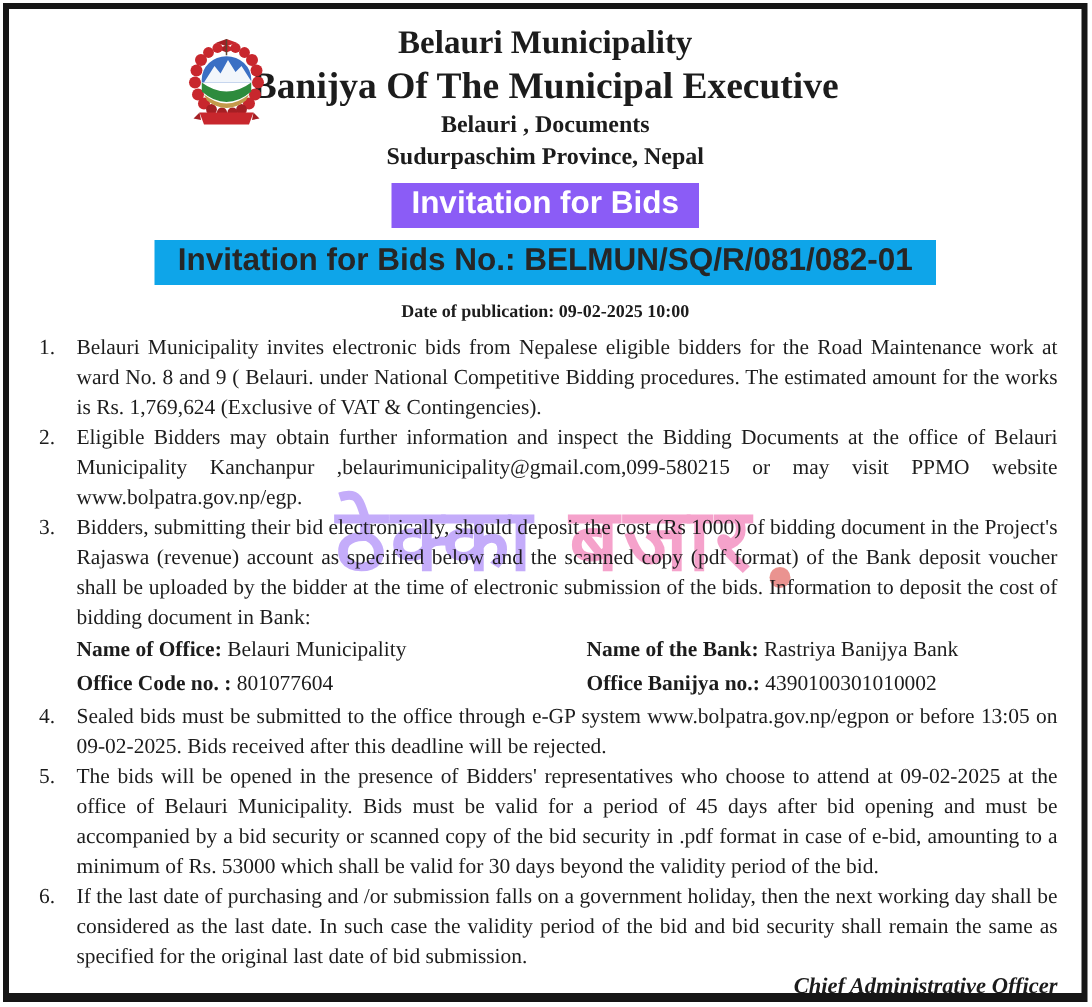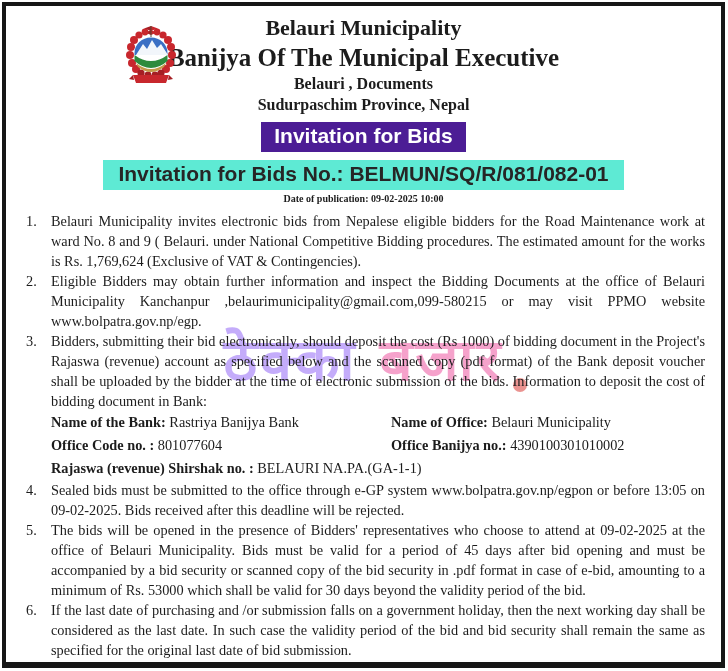--- a/index.html
+++ b/index.html
@@ -30,31 +30,31 @@
   }
 
   
   .logo { position:absolute; left:116px; top:10px; width:58px; height:62px; }
   .hdr-municipality { text-align:center; font-weight:bold; font-size:22px; margin-top:9px; }
   .hdr-office { text-align:center; font-weight:bold; font-size:25px; margin-top:3px; }
   .hdr-addr { text-align:center; font-weight:bold; font-size:16px; margin-top:3px; }
 
   .banner-black {
     display:block; width:fit-content; margin:8px auto 0;
-    background:#4c1d95; color:#ffffff;
+    background:#8b5cf6; color:#ffffff;
     font-family:"Liberation Sans", sans-serif; font-weight:bold; font-size:21px;
     padding:2px 13px 4px;
   }
   .banner-gray {
     display:block; width:fit-content; margin:8px auto 0;
-    background:#5eead4; color:#262626;
+    background:#0ea5e9; color:#262626;
     font-family:"Liberation Sans", sans-serif; font-weight:bold; font-size:21px;
     padding:2px 15px 4px;
   }
-  .pub-date { text-align:center; font-weight:bold; font-size:10px; margin-top:3px; }
+  .pub-date { text-align:center; font-weight:bold; font-size:12px; margin-top:10px; }
 
   
   ol.terms {
     list-style:none; margin:7px 16px 0 20px; padding:0;
     font-size:14.3px; line-height:20px;
   }
   li.term { position:relative; padding-left:25px; text-align:justify; }
   li.term .num { position:absolute; left:0; top:0; }
 
   .bank-grid {
@@ -138,38 +138,34 @@
       </li>
       <li class="term">
         <span class="num">2.</span>
         <span>Eligible Bidders may obtain further information and inspect the Bidding Documents at the office of Belauri Municipality Kanchanpur ,belaurimunicipality@gmail.com,099-580215 or may visit PPMO website www.bolpatra.gov.np/egp.</span>
       </li>
       <li class="term">
         <span class="num">3.</span>
         <span>Bidders, submitting their bid electronically, should deposit the cost (Rs 1000) of bidding document in the Project's Rajaswa (revenue) account as specified below and the scanned copy (pdf format) of the Bank deposit voucher shall be uploaded by the bidder at the time of electronic submission of the bids. Information to deposit the cost of bidding document in Bank:</span>
         <div class="bank-grid">
           <div class="bank-cell">
+            <b>Name of Office:</b>
+            <span>Belauri Municipality</span>
+          </div>
+          <div class="bank-cell">
             <b>Name of the Bank:</b>
             <span>Rastriya Banijya Bank</span>
-          </div>
-          <div class="bank-cell">
-            <b>Name of Office:</b>
-            <span>Belauri Municipality</span>
           </div>
           <div class="bank-cell">
             <b>Office Code no. :</b>
             <span>801077604</span>
           </div>
           <div class="bank-cell">
             <b>Office Banijya no.:</b>
             <span>4390100301010002</span>
-          </div>
-          <div class="bank-cell full">
-            <b>Rajaswa (revenue) Shirshak no. :</b>
-            <span>BELAURI NA.PA.(GA-1-1)</span>
           </div>
         </div>
       </li>
       <li class="term">
         <span class="num">4.</span>
         <span>Sealed bids must be submitted to the office through e-GP system www.bolpatra.gov.np/egpon or before 13:05  on 09-02-2025. Bids received after this deadline will be rejected.</span>
       </li>
       <li class="term">
         <span class="num">5.</span>
         <span>The bids will be opened in the presence of Bidders' representatives who choose to attend at 09-02-2025 at the office of Belauri Municipality. Bids must be valid for a period of 45 days after bid opening and must be accompanied by a bid security or scanned copy of the bid security in .pdf format in case of e-bid, amounting to a minimum of Rs. 53000 which shall be valid for 30 days beyond the validity period of the bid.</span>

